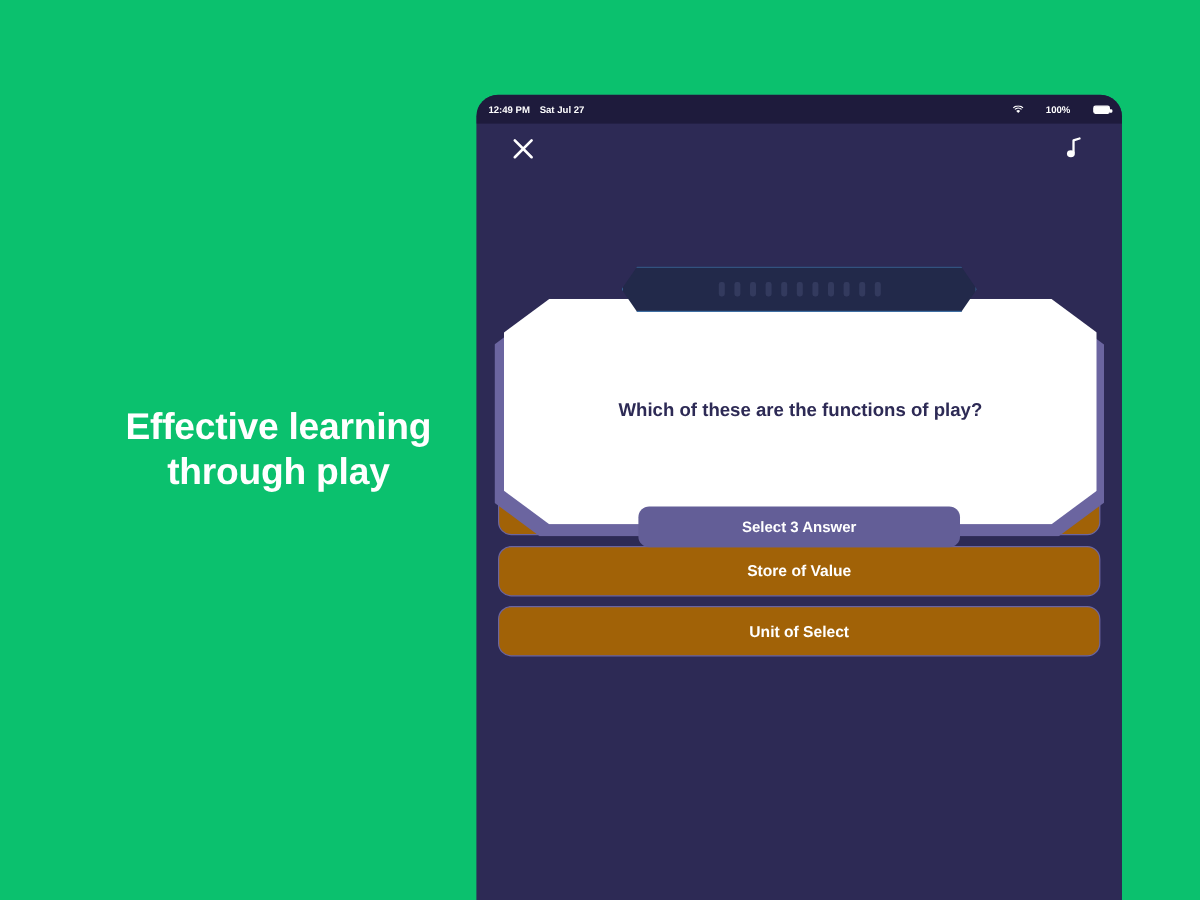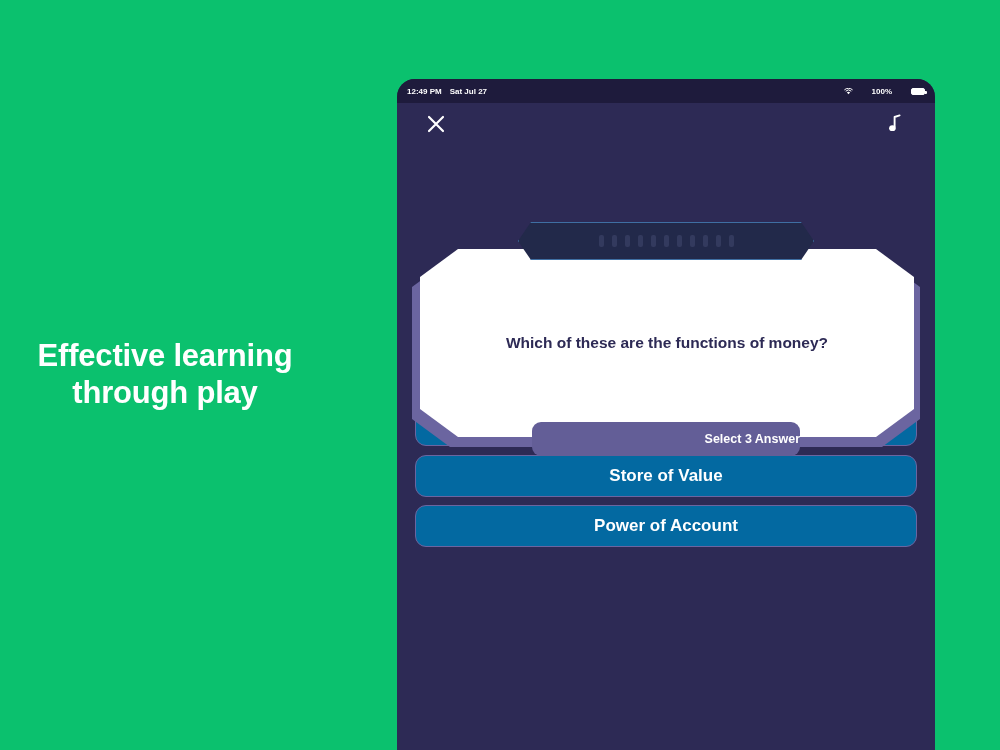--- a/index.html
+++ b/index.html
@@ -8,21 +8,21 @@
     background:#0BC16E;
     font-family:"Liberation Sans", sans-serif;
     position:relative;
   }
 
   
   .promo {
     position:absolute;
     left:0; top:0;
     width:397px; height:750px;
-    display:flex; align-items:center; justify-content:flex-start;
+    display:flex; align-items:center; justify-content:flex-end;
   }
   .promo-text {
     color:#ffffff;
     font-size:31px;
     font-weight:bold;
     line-height:1.18;
     text-align:center;
     letter-spacing:-0.2px;
     width:330px;
     white-space:pre-line;
@@ -131,42 +131,42 @@
     line-height:1.35;
   }
 
   
   .select-badge {
     position:absolute;
     left:50%; top:343px; transform:translateX(-50%);
     width:268px; height:34px;
     background:#635E97;
     border-radius:9px;
-    display:flex; align-items:center; justify-content:flex-end;
+    display:flex; align-items:center; justify-content:center;
     color:#ffffff;
     font-size:12.5px;
     font-weight:bold;
     z-index:4;
   }
 
   
   .options {
     position:absolute;
     left:18px; top:325px;
     width:502px;
     display:flex; flex-direction:column; gap:8.5px;
   }
   .option {
     height:42px;
-    background:#0369a1;
+    background:#a16207;
     border:1px solid #6B65A0;
     border-radius:11px;
     display:flex; align-items:center; justify-content:center;
     color:#ffffff;
-    font-size:17px;
+    font-size:13px;
     font-weight:bold;
     cursor:pointer;
   }
 </style>
 </head>
 <body>
 
 <div class="promo">
   <div class="promo-text">Effective learning
 through play</div>
@@ -219,33 +219,33 @@
       <span class="slot"></span>
       <span class="slot"></span>
       <span class="slot"></span>
       <span class="slot"></span>
     </div>
   </div>
 
   <div class="card-wrap">
     <div class="card-shadow"></div>
     <div class="card-face">
-      <div class="question-text">Which of these are the functions of money?</div>
+      <div class="question-text">Which of these are the functions of play?</div>
     </div>
   </div>
 
   <div class="select-badge">
     <span>Select 3 Answer</span>
   </div>
 
   <div class="options">
     <div class="option">
       <span>Medium of Exchange</span>
     </div>
     <div class="option">
       <span>Store of Value</span>
     </div>
     <div class="option">
-      <span>Power of Account</span>
+      <span>Unit of Select</span>
     </div>
   </div>
 
 </div>
 
 </body></html>

